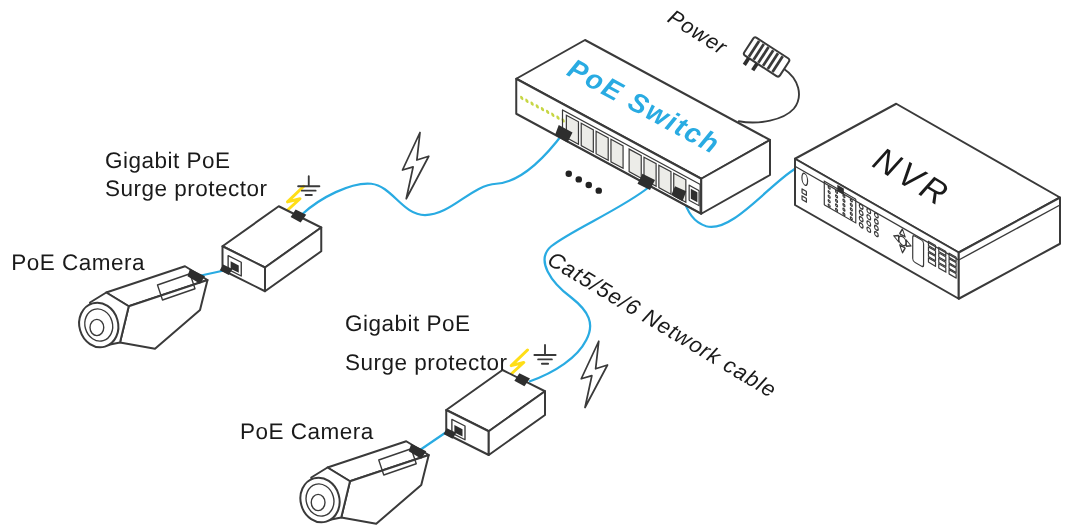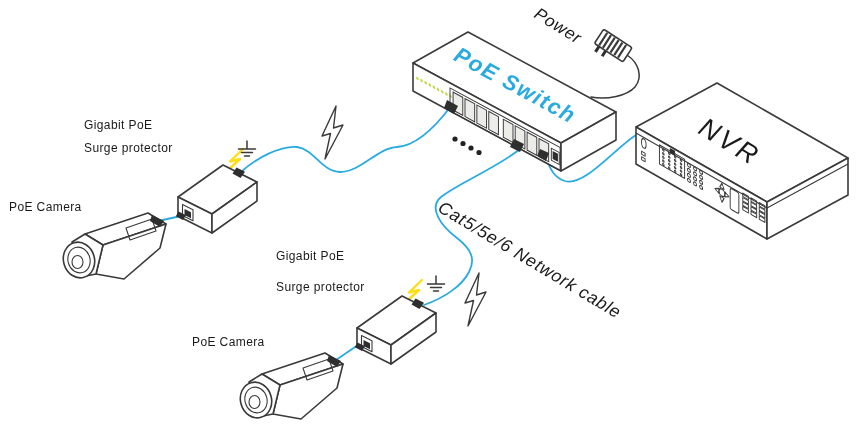--- a/index.html
+++ b/index.html
@@ -22,21 +22,21 @@
   .port{fill:#ECECE8;stroke:var(--outline-dark);stroke-width:1.1;}
   .dark{fill:#2E2E2E;stroke:none;}
   .cable{fill:none;stroke:var(--cable-blue);stroke-width:1.8;stroke-linecap:round;}
   .cord{fill:none;stroke:var(--outline-dark);stroke-width:1.5;stroke-linecap:round;}
   .gwire{fill:none;stroke:var(--ground-wire-yellow);stroke-width:2.4;stroke-linejoin:round;stroke-linecap:round;}
   .gnd{fill:none;stroke:var(--outline-dark);stroke-width:1.5;stroke-linecap:round;}
   .bolt{fill:#ffffff;stroke:var(--outline-dark);stroke-width:1.4;stroke-linejoin:round;}
   .led{fill:var(--led-yellow-green);stroke:none;}
   .dot{fill:#222222;stroke:none;}
   .hatch{stroke:var(--outline-dark);stroke-width:2.2;}
-  .label{position:absolute;color:var(--label-black);font-size:12px;white-space:nowrap;letter-spacing:0.4px;}
+  .label{position:absolute;color:var(--label-black);font-size:18px;white-space:nowrap;letter-spacing:0.4px;}
   .lbl-switch{left:462px;top:42px;transform:rotate(28.5deg);transform-origin:0 0;
     font-size:22px;font-weight:bold;font-style:italic;color:var(--switch-label-blue);letter-spacing:1.5px;}
   .lbl-nvr{left:709px;top:112px;transform:rotate(31deg);transform-origin:0 0;
     font-size:27px;font-style:italic;letter-spacing:3px;}
   .lbl-power{left:541px;top:4px;transform:rotate(32deg);transform-origin:0 0;
     font-size:17px;font-style:italic;letter-spacing:0.8px;}
   .lbl-cable{left:445px;top:197px;transform:rotate(31deg);transform-origin:0 0;
     font-size:17.5px;font-style:italic;letter-spacing:0.8px;}
   .lbl-gpoe1{left:84px;top:118px;}
   .lbl-sp1{left:84px;top:141px;}

